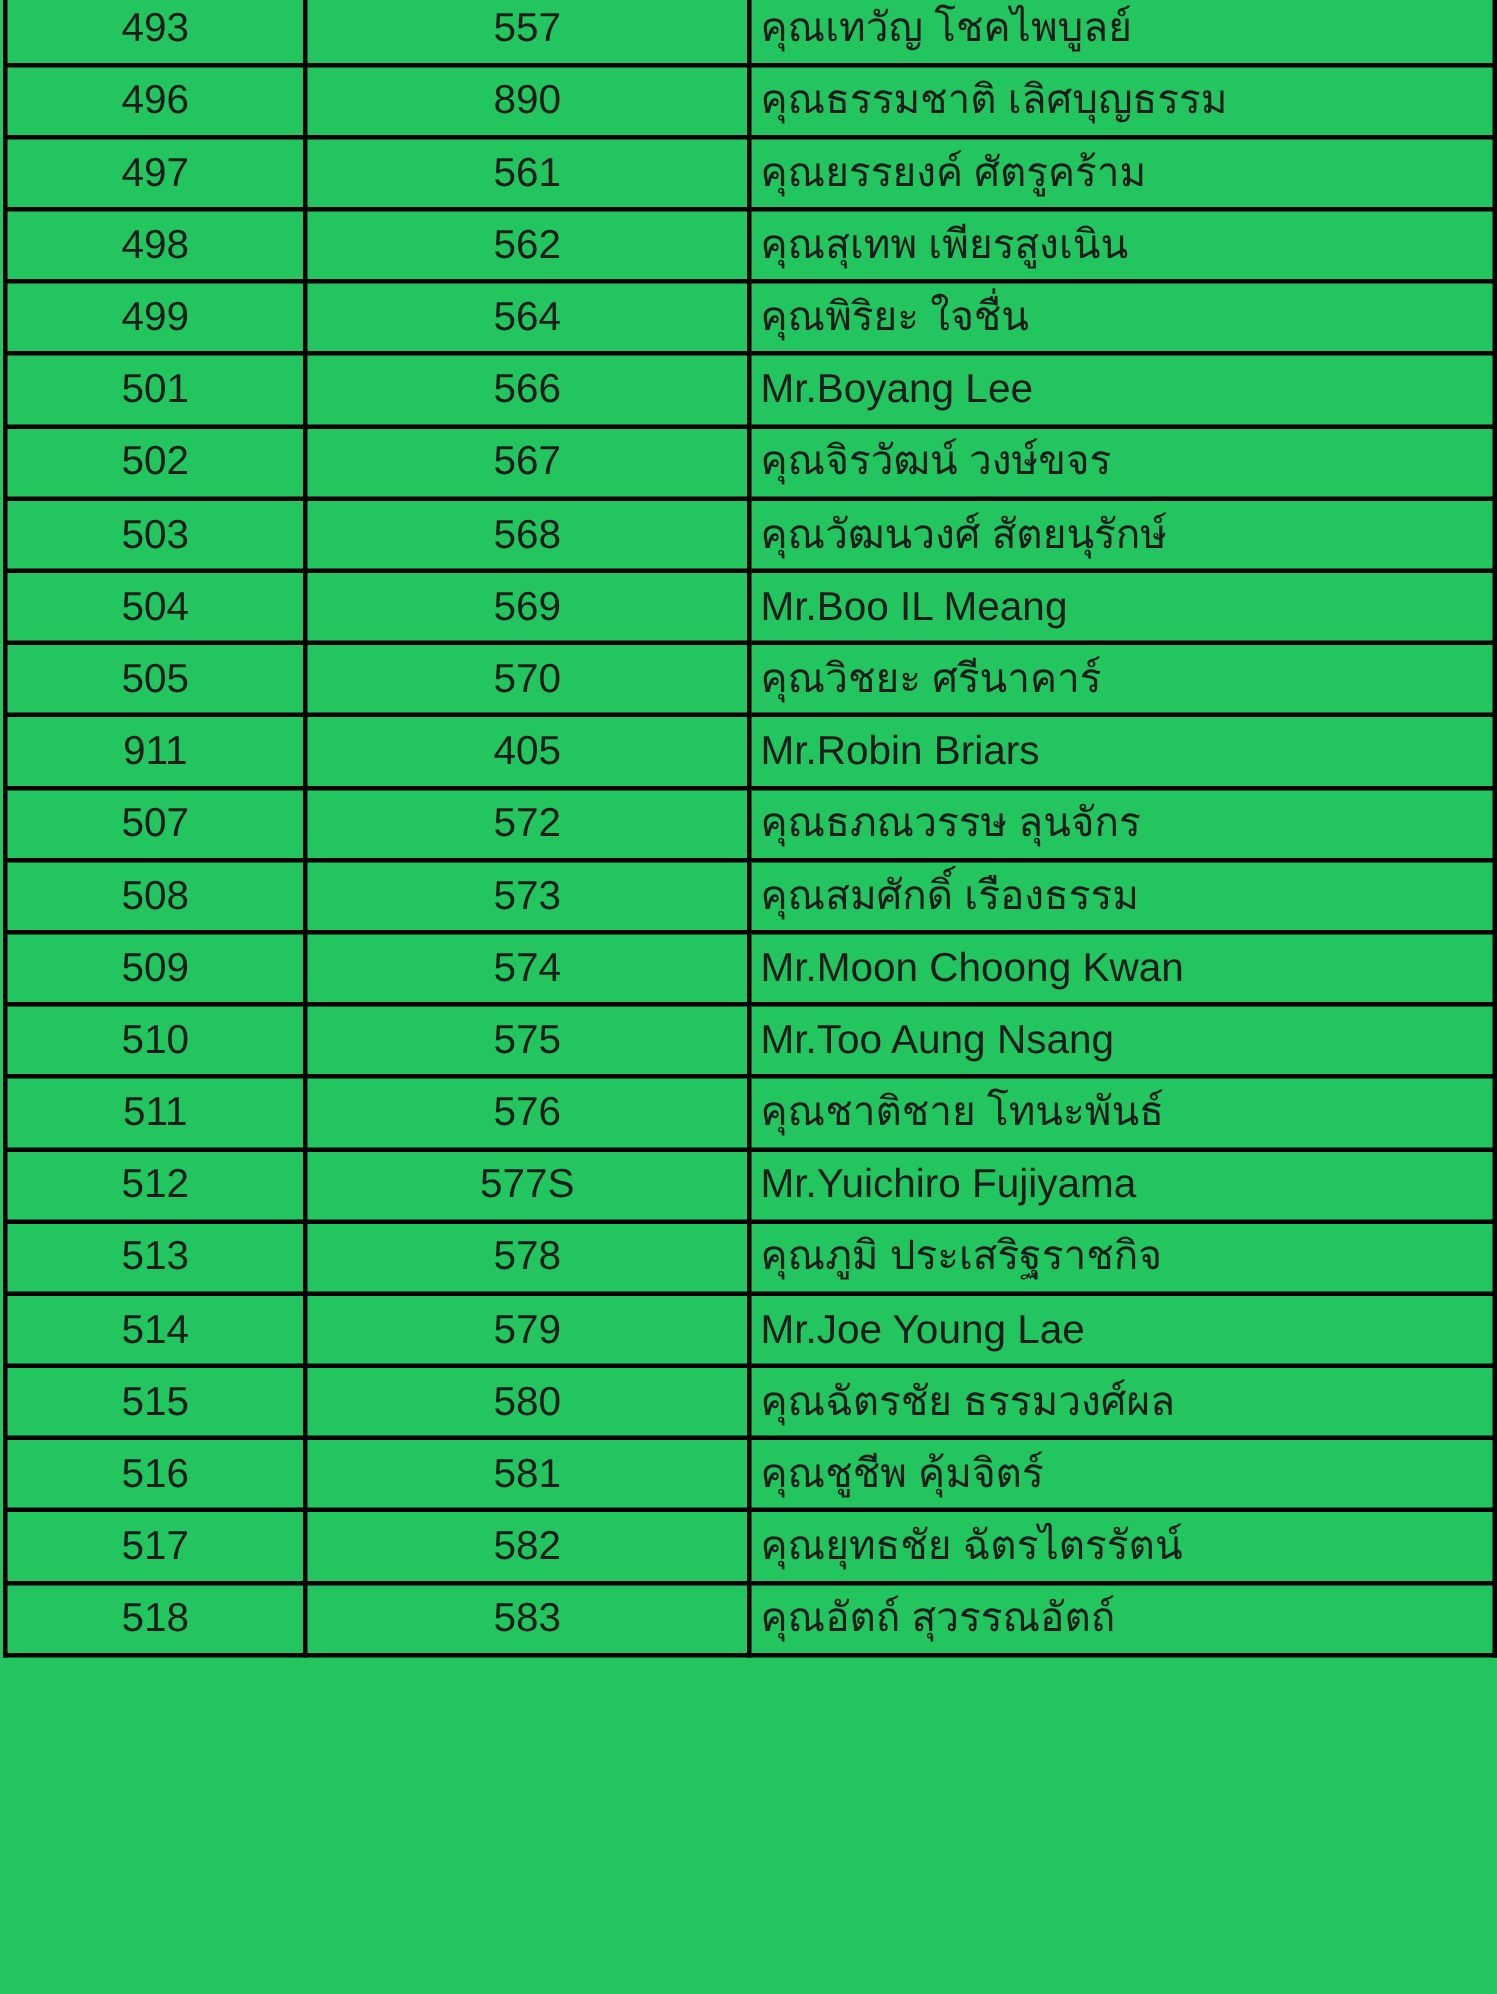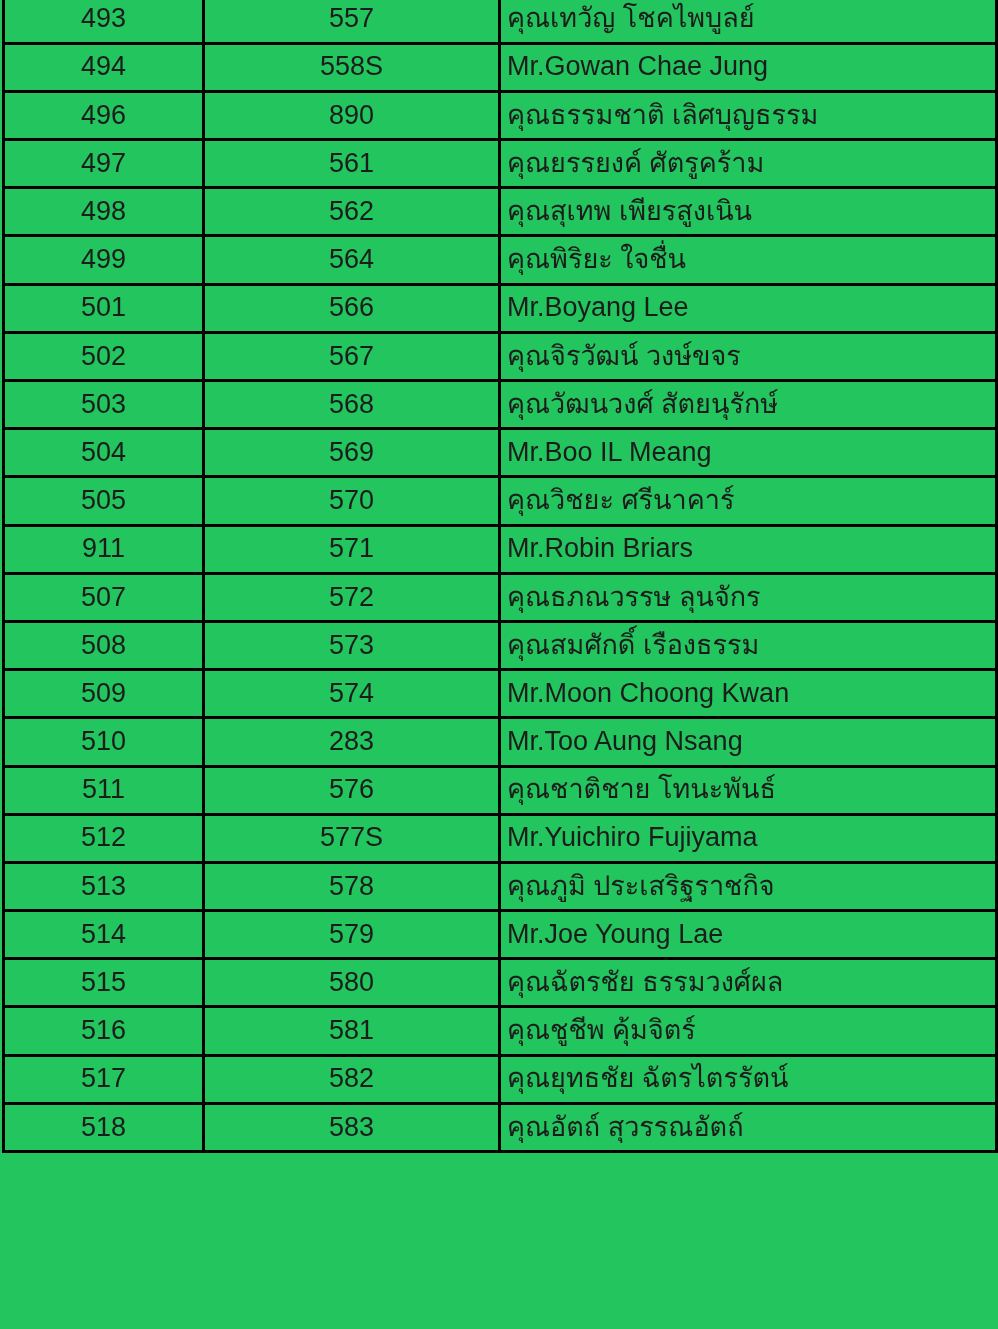--- a/index.html
+++ b/index.html
@@ -46,25 +46,20 @@
 
 <div class="page">
   <table class="roster">
     <tbody>
         <tr>
           <td class="col-no">493</td>
           <td class="col-number">557</td>
           <td class="col-name">คุณเทวัญ โชคไพบูลย์</td>
         </tr>
         <tr>
-          <td class="col-no">494</td>
-          <td class="col-number">558S</td>
-          <td class="col-name">Mr.Gowan Chae Jung</td>
-        </tr>
-        <tr>
           <td class="col-no">496</td>
           <td class="col-number">890</td>
           <td class="col-name">คุณธรรมชาติ เลิศบุญธรรม</td>
         </tr>
         <tr>
           <td class="col-no">497</td>
           <td class="col-number">561</td>
           <td class="col-name">คุณยรรยงค์ ศัตรูคร้าม</td>
         </tr>
         <tr>
@@ -97,41 +92,41 @@
           <td class="col-number">569</td>
           <td class="col-name">Mr.Boo IL Meang</td>
         </tr>
         <tr>
           <td class="col-no">505</td>
           <td class="col-number">570</td>
           <td class="col-name">คุณวิชยะ ศรีนาคาร์</td>
         </tr>
         <tr>
           <td class="col-no">911</td>
-          <td class="col-number">571</td>
+          <td class="col-number">405</td>
           <td class="col-name">Mr.Robin Briars</td>
         </tr>
         <tr>
           <td class="col-no">507</td>
           <td class="col-number">572</td>
           <td class="col-name">คุณธภณวรรษ ลุนจักร</td>
         </tr>
         <tr>
           <td class="col-no">508</td>
           <td class="col-number">573</td>
           <td class="col-name">คุณสมศักดิ์ เรืองธรรม</td>
         </tr>
         <tr>
           <td class="col-no">509</td>
           <td class="col-number">574</td>
           <td class="col-name">Mr.Moon Choong Kwan</td>
         </tr>
         <tr>
           <td class="col-no">510</td>
-          <td class="col-number">283</td>
+          <td class="col-number">575</td>
           <td class="col-name">Mr.Too Aung Nsang</td>
         </tr>
         <tr>
           <td class="col-no">511</td>
           <td class="col-number">576</td>
           <td class="col-name">คุณชาติชาย โทนะพันธ์</td>
         </tr>
         <tr>
           <td class="col-no">512</td>
           <td class="col-number">577S</td>

